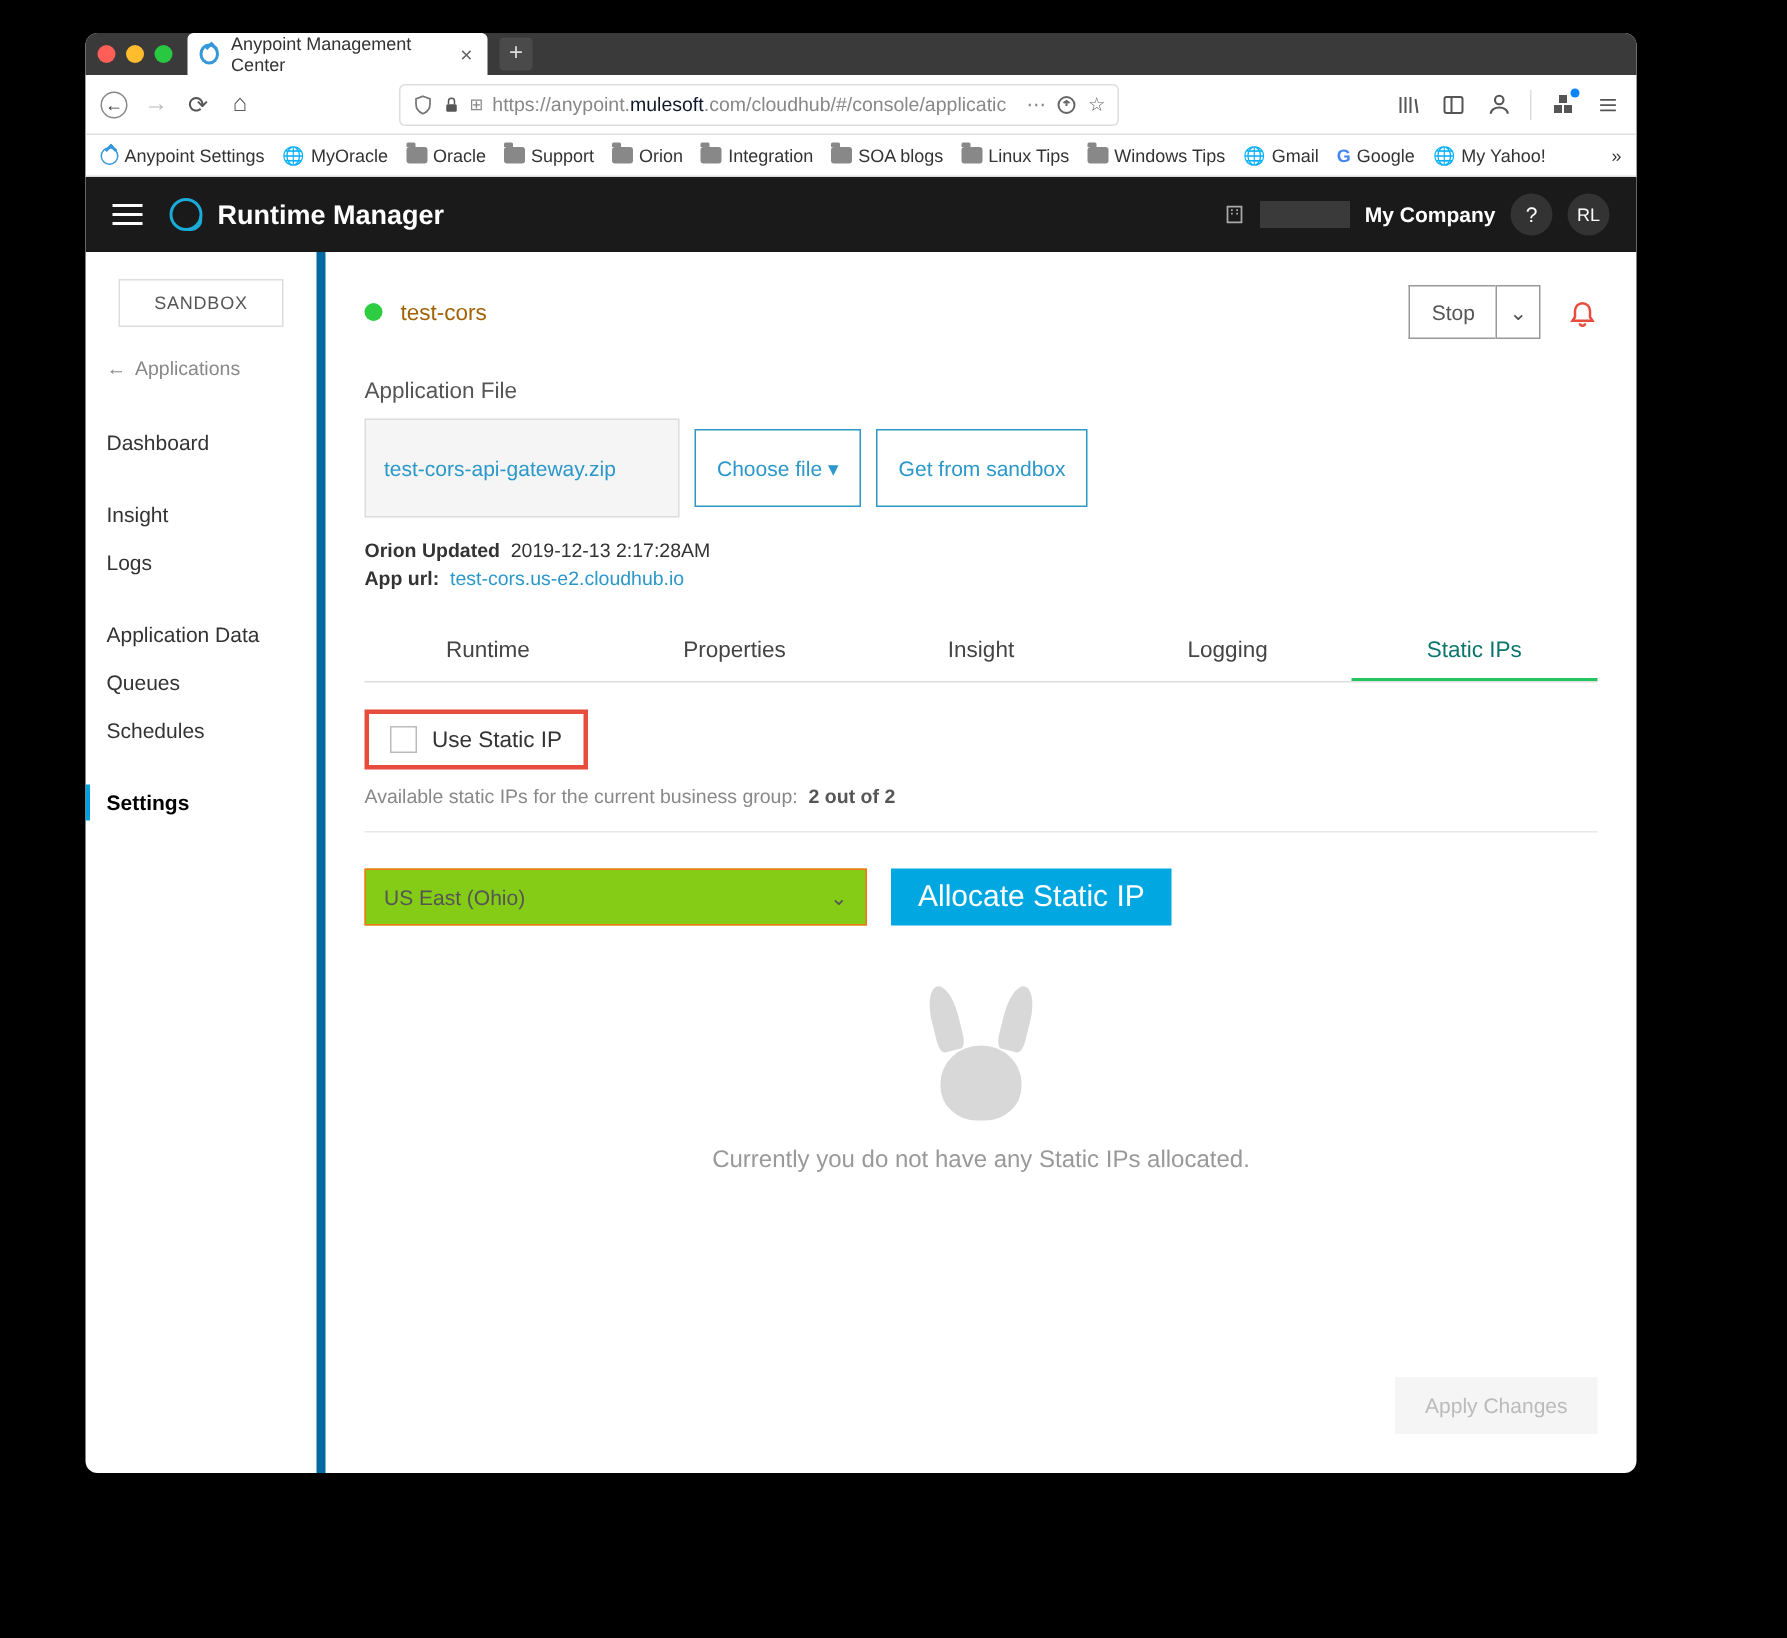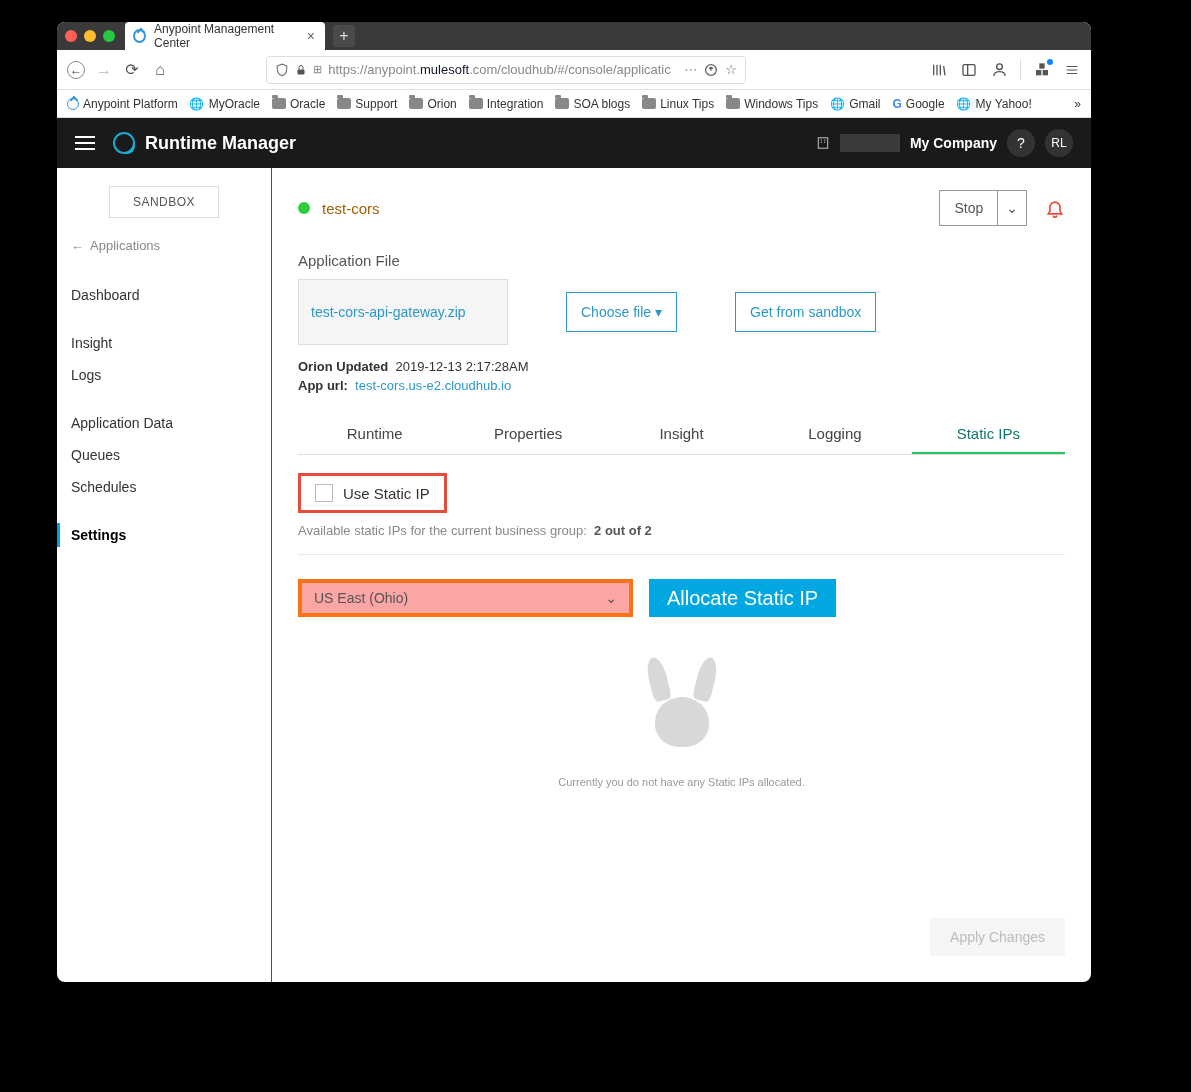--- a/index.html
+++ b/index.html
@@ -30,63 +30,63 @@
   .hamburger span{height:2px;background:#fff;}
   .logo-ring{width:22px;height:22px;border:2px solid #1aabd6;border-radius:50%;margin-right:10px;position:relative;}
   .logo-ring::after{content:"";position:absolute;right:-2px;bottom:-2px;width:8px;height:8px;border:2px solid #1aabd6;border-top:none;border-left:none;border-radius:0 0 8px 0;}
   .app-title{font-size:18px;font-weight:800;font-family:Arial,sans-serif;}
   .hdr-right{margin-left:auto;display:flex;align-items:center;gap:10px;}
   .co-box{width:60px;height:18px;background:#3a3a3a;}
   .co-name{color:#fff;font-weight:600;font-size:14px;}
   .help-circ{width:28px;height:28px;background:#333;border-radius:50%;display:flex;align-items:center;justify-content:center;color:#fff;font-size:14px;}
   .avatar{width:28px;height:28px;background:#333;border-radius:50%;display:flex;align-items:center;justify-content:center;color:#fff;font-size:12px;font-weight:400;}
   .content{display:flex;height:calc(100% - 146px);}
-  .sidebar{width:215px;border-right:1px solid #0369a1;padding:18px 0;font-size:14px;color:#333; position:relative;}
+  .sidebar{width:160px;border-right:6px solid #0369a1;padding:18px 0;font-size:14px;color:#333; position:relative;}
   .sb-box{margin:0 auto 20px;width:110px;height:32px;border:1px solid #ddd;display:flex;align-items:center;justify-content:center;font-size:12px;letter-spacing:.5px;color:#555;}
   .sb-back{display:flex;align-items:center;gap:6px;color:#888;font-size:13px;padding:0 14px 10px;}
   .sb-item{padding:8px 14px;color:#333;}
   .sb-item.active{font-weight:600;color:#000;position:relative;}
   .sb-item.active::before{content:"";position:absolute;left:0;top:4px;bottom:4px;width:3px;background:#00a0df;}
   .sb-group{margin-top:16px;}
   .main{flex:1;padding:22px 26px;position:relative;overflow:auto;}
   .page-head{display:flex;align-items:center;gap:12px;}
   .status-dot{width:12px;height:12px;background:#2ecc40;border-radius:50%;}
   .page-title{font-size:15px;color:#a16207;font-weight:400;}
   .head-right{margin-left:auto;display:flex;align-items:center;gap:18px;}
   .btn{border:1px solid #999;background:#fff;font-size:14px;color:#555;height:36px;display:inline-flex;align-items:center;justify-content:center;padding:0 14px;}
   .stop-grp{display:flex;}
   .stop-grp .btn:first-child{border-right:none;}
   .stop-grp .btn:last-child{padding:0 8px;}
   .bell{color:#e74c3c;font-size:20px;}
   .section-label{font-size:15px;color:#555;margin-top:26px;}
   .file-row{display:flex;gap:10px;margin-top:10px;align-items:center;}
   .file-value{border:1px solid #ddd;background:#f5f5f5;padding:24px 12px;color:#2b98c9;font-size:14px;min-width:210px;}
-  .btn-outline{border:1px solid #2b98c9;background:#fff;color:#2b98c9;font-size:14px;height:40px;padding:0 14px;display:inline-flex;align-items:center;gap:4px;margin-left:48px;}
+  .btn-outline{border:1px solid #2b98c9;background:#fff;color:#2b98c9;font-size:14px;height:52px;padding:0 14px;display:inline-flex;align-items:center;gap:4px;}
   .meta{font-size:13px;margin-top:14px;}
   .meta .k{font-weight:700;color:#333;}
   .meta .v{color:#333;}
   .meta a{color:#2b98c9;text-decoration:none;}
   .tabs{display:flex;border-bottom:1px solid #ddd;margin-top:22px;}
   .tabs .t{flex:1;text-align:center;padding:10px 0;font-size:15px;color:#444;}
   .tabs .t.active{border-bottom:2px solid #22c55e;color:#0f766e;}
   .highlight-box{border:3px solid #e74c3c;display:inline-flex;align-items:center;padding:8px 14px;margin-top:18px;gap:10px;}
   .chk{width:18px;height:18px;border:1px solid #bbb;background:#fff;}
   .avail-text{font-size:13px;color:#888;margin-top:10px;}
   .avail-text b{color:#555;}
   .divider{border:none;border-top:1px solid #e8e8e8;margin:16px 0 24px;}
   .alloc-row{display:flex;gap:16px;align-items:center;}
-  .select{flex:0 0 335px;height:38px;background:#fca5a5;border:4px solid #f97316;display:flex;align-items:center;justify-content:space-between;padding:0 12px;color:#555;font-size:14px;}
+  .select{flex:0 0 335px;height:38px;background:#84cc16;border:1px solid #f97316;display:flex;align-items:center;justify-content:space-between;padding:0 12px;color:#555;font-size:14px;}
   .btn-primary{background:#00a7e1;color:#fff;border:none;height:38px;padding:0 18px;font-size:20px;}
   .empty{margin-top:40px;text-align:center;}
   .mule{width:78px;height:90px;margin:0 auto;position:relative;opacity:.45;}
   .mule-head{width:54px;height:50px;background:#aaa;border-radius:50% 50% 45% 45%;position:absolute;bottom:0;left:12px;}
   .mule-ear{width:18px;height:44px;background:#aaa;border-radius:50% 50% 20% 20%;position:absolute;top:0;}
   .mule-ear.l{left:6px;transform:rotate(-14deg);}
   .mule-ear.r{right:6px;transform:rotate(14deg);}
-  .empty-text{color:#999;font-size:11px;margin-top:29px;text-align:center;}
+  .empty-text{color:#999;font-size:16px;margin-top:18px;text-align:center;}
   .apply{position:absolute;right:26px;bottom:26px;background:#f5f5f5;color:#bbb;border:none;height:38px;padding:0 20px;font-size:14px;}
   svg{display:block;}
 </style>
 </head>
 <body>
 
 <div class="window">
 
   <div class="titlebar">
     <div class="tl-dots">
@@ -163,21 +163,21 @@
             <line x1="3" y1="12" x2="21" y2="12"></line>
             <line x1="3" y1="18" x2="21" y2="18"></line>
           </svg>
         </span>
     </div>
   </div>
 
   <div class="bookmarks">
     <span class="bm">
         <span class="tab-ico" style="width:12px;height:12px;border-width:1.5px"></span>
-        <span>Anypoint Platform</span>
+        <span>Anypoint Settings</span>
       </span>
     <span class="bm">
         <span>🌐</span>
         <span>MyOracle</span>
       </span>
     <span class="bm">
         <span class="bm-folder"></span>
         <span>Oracle</span>
       </span>
     <span class="bm">

